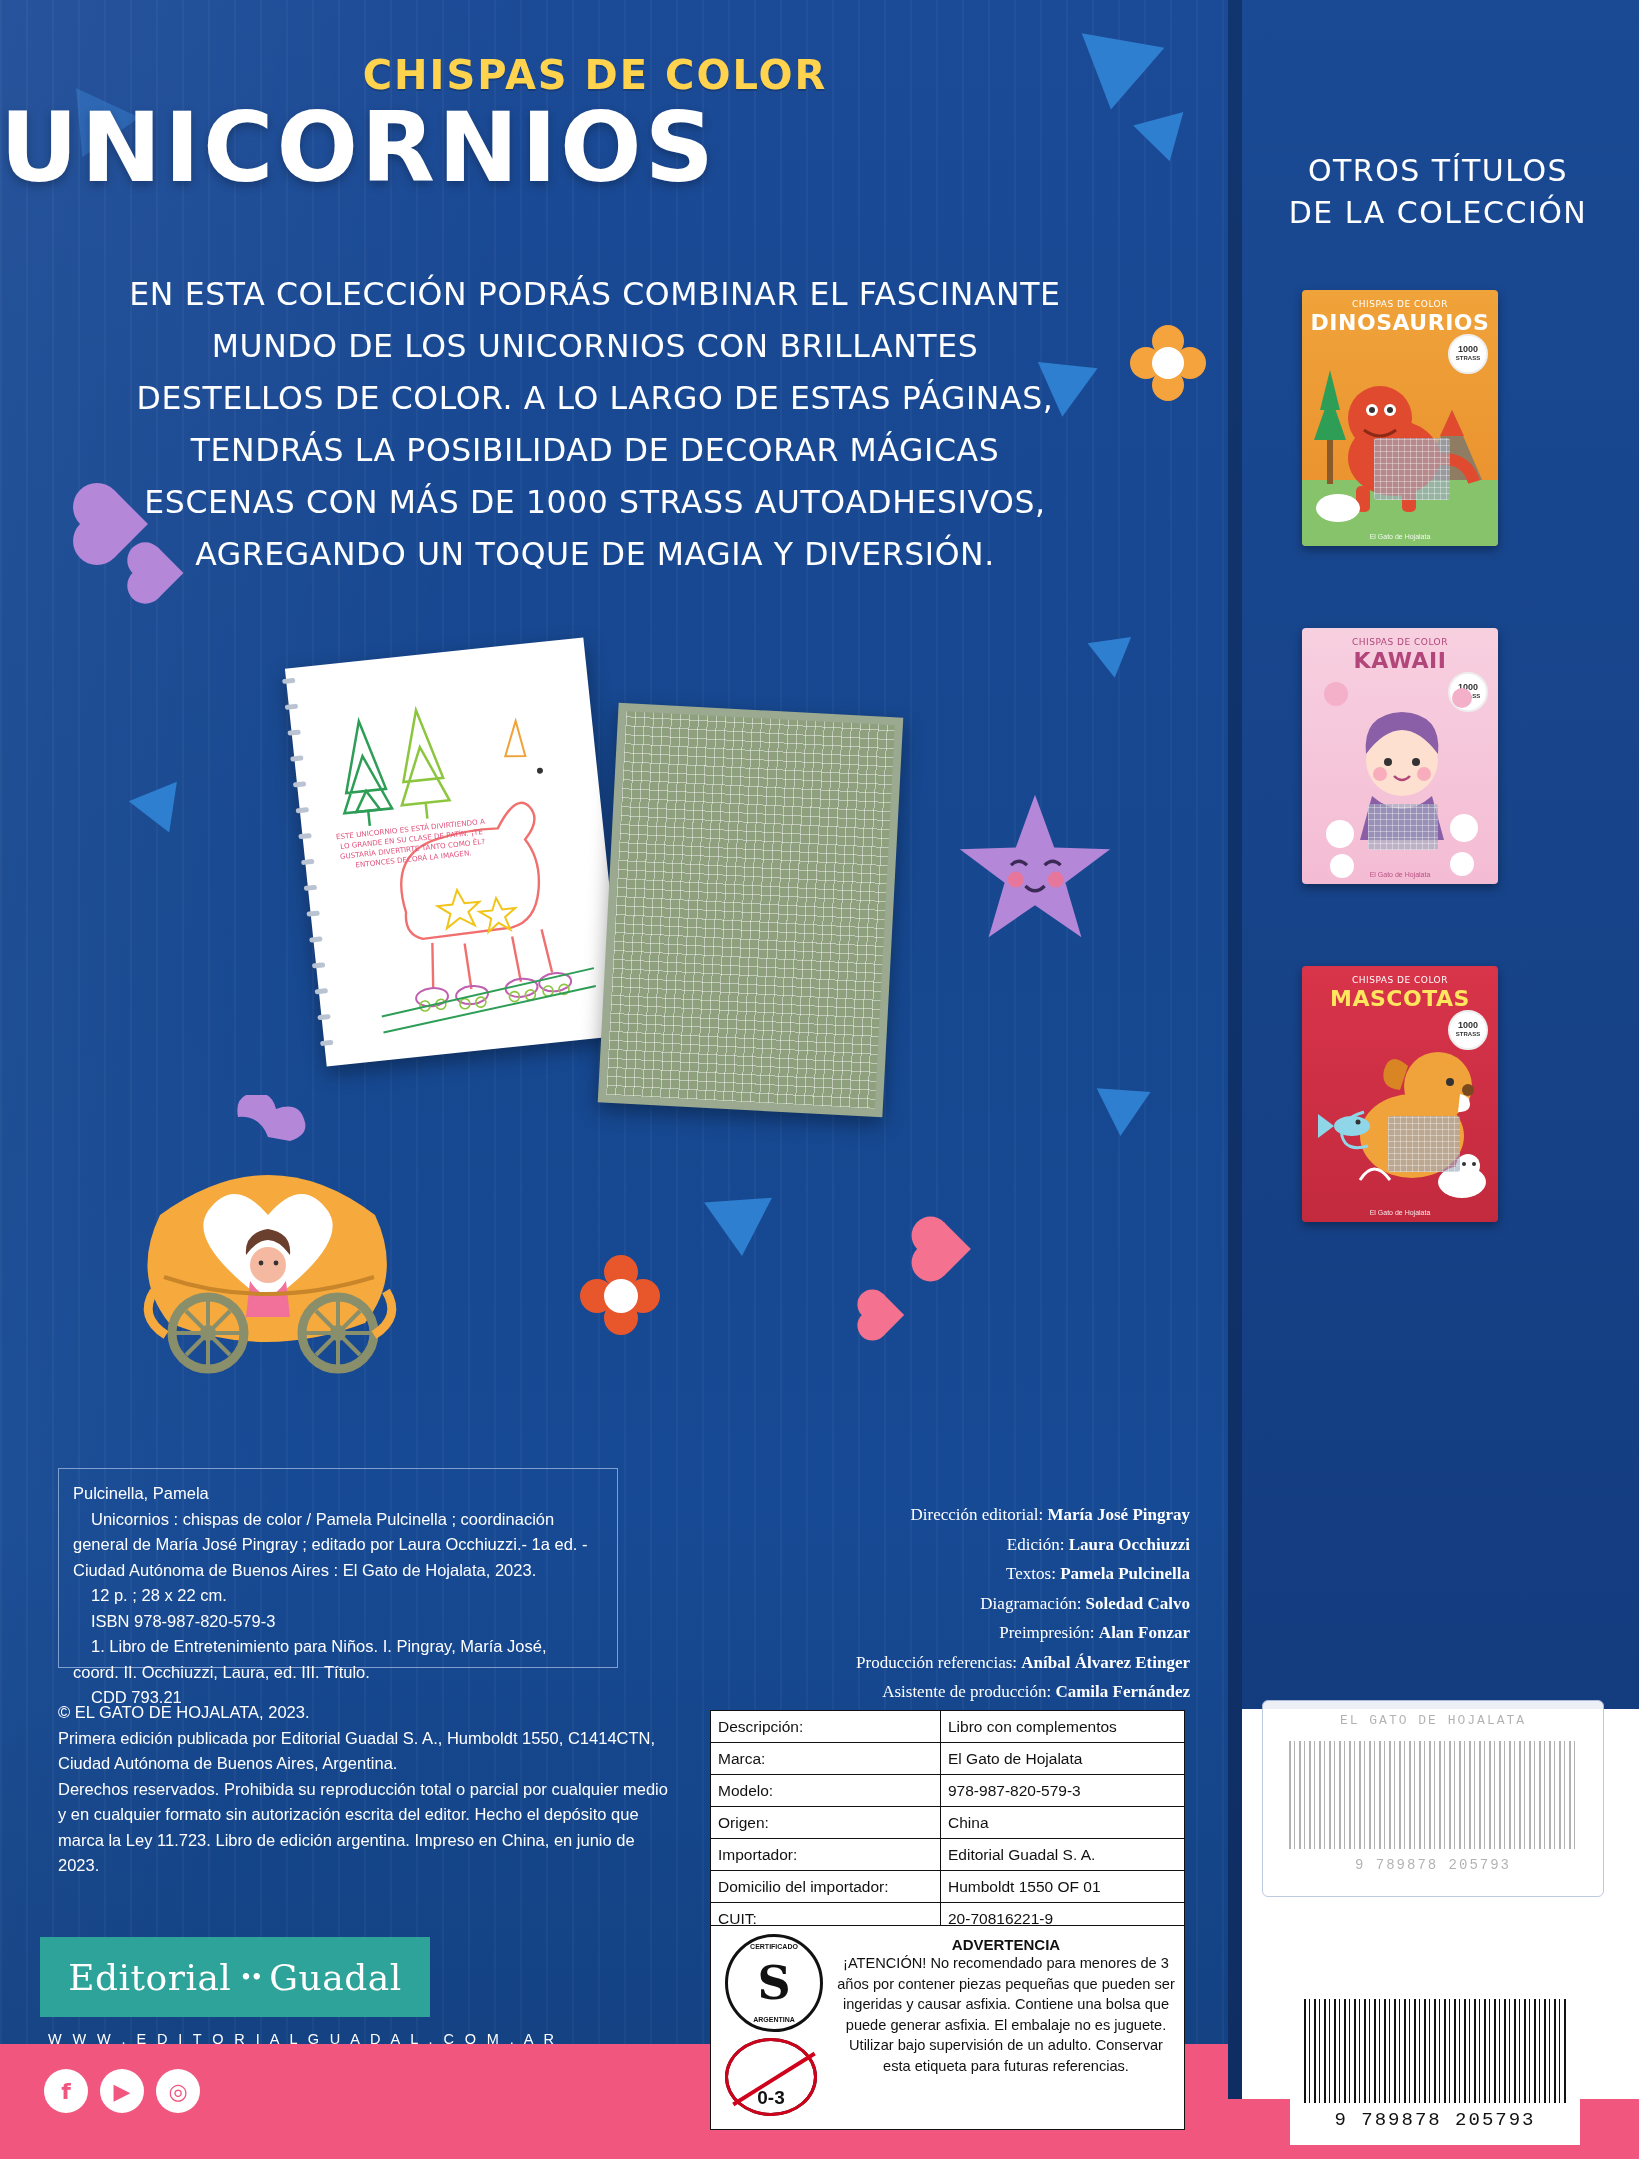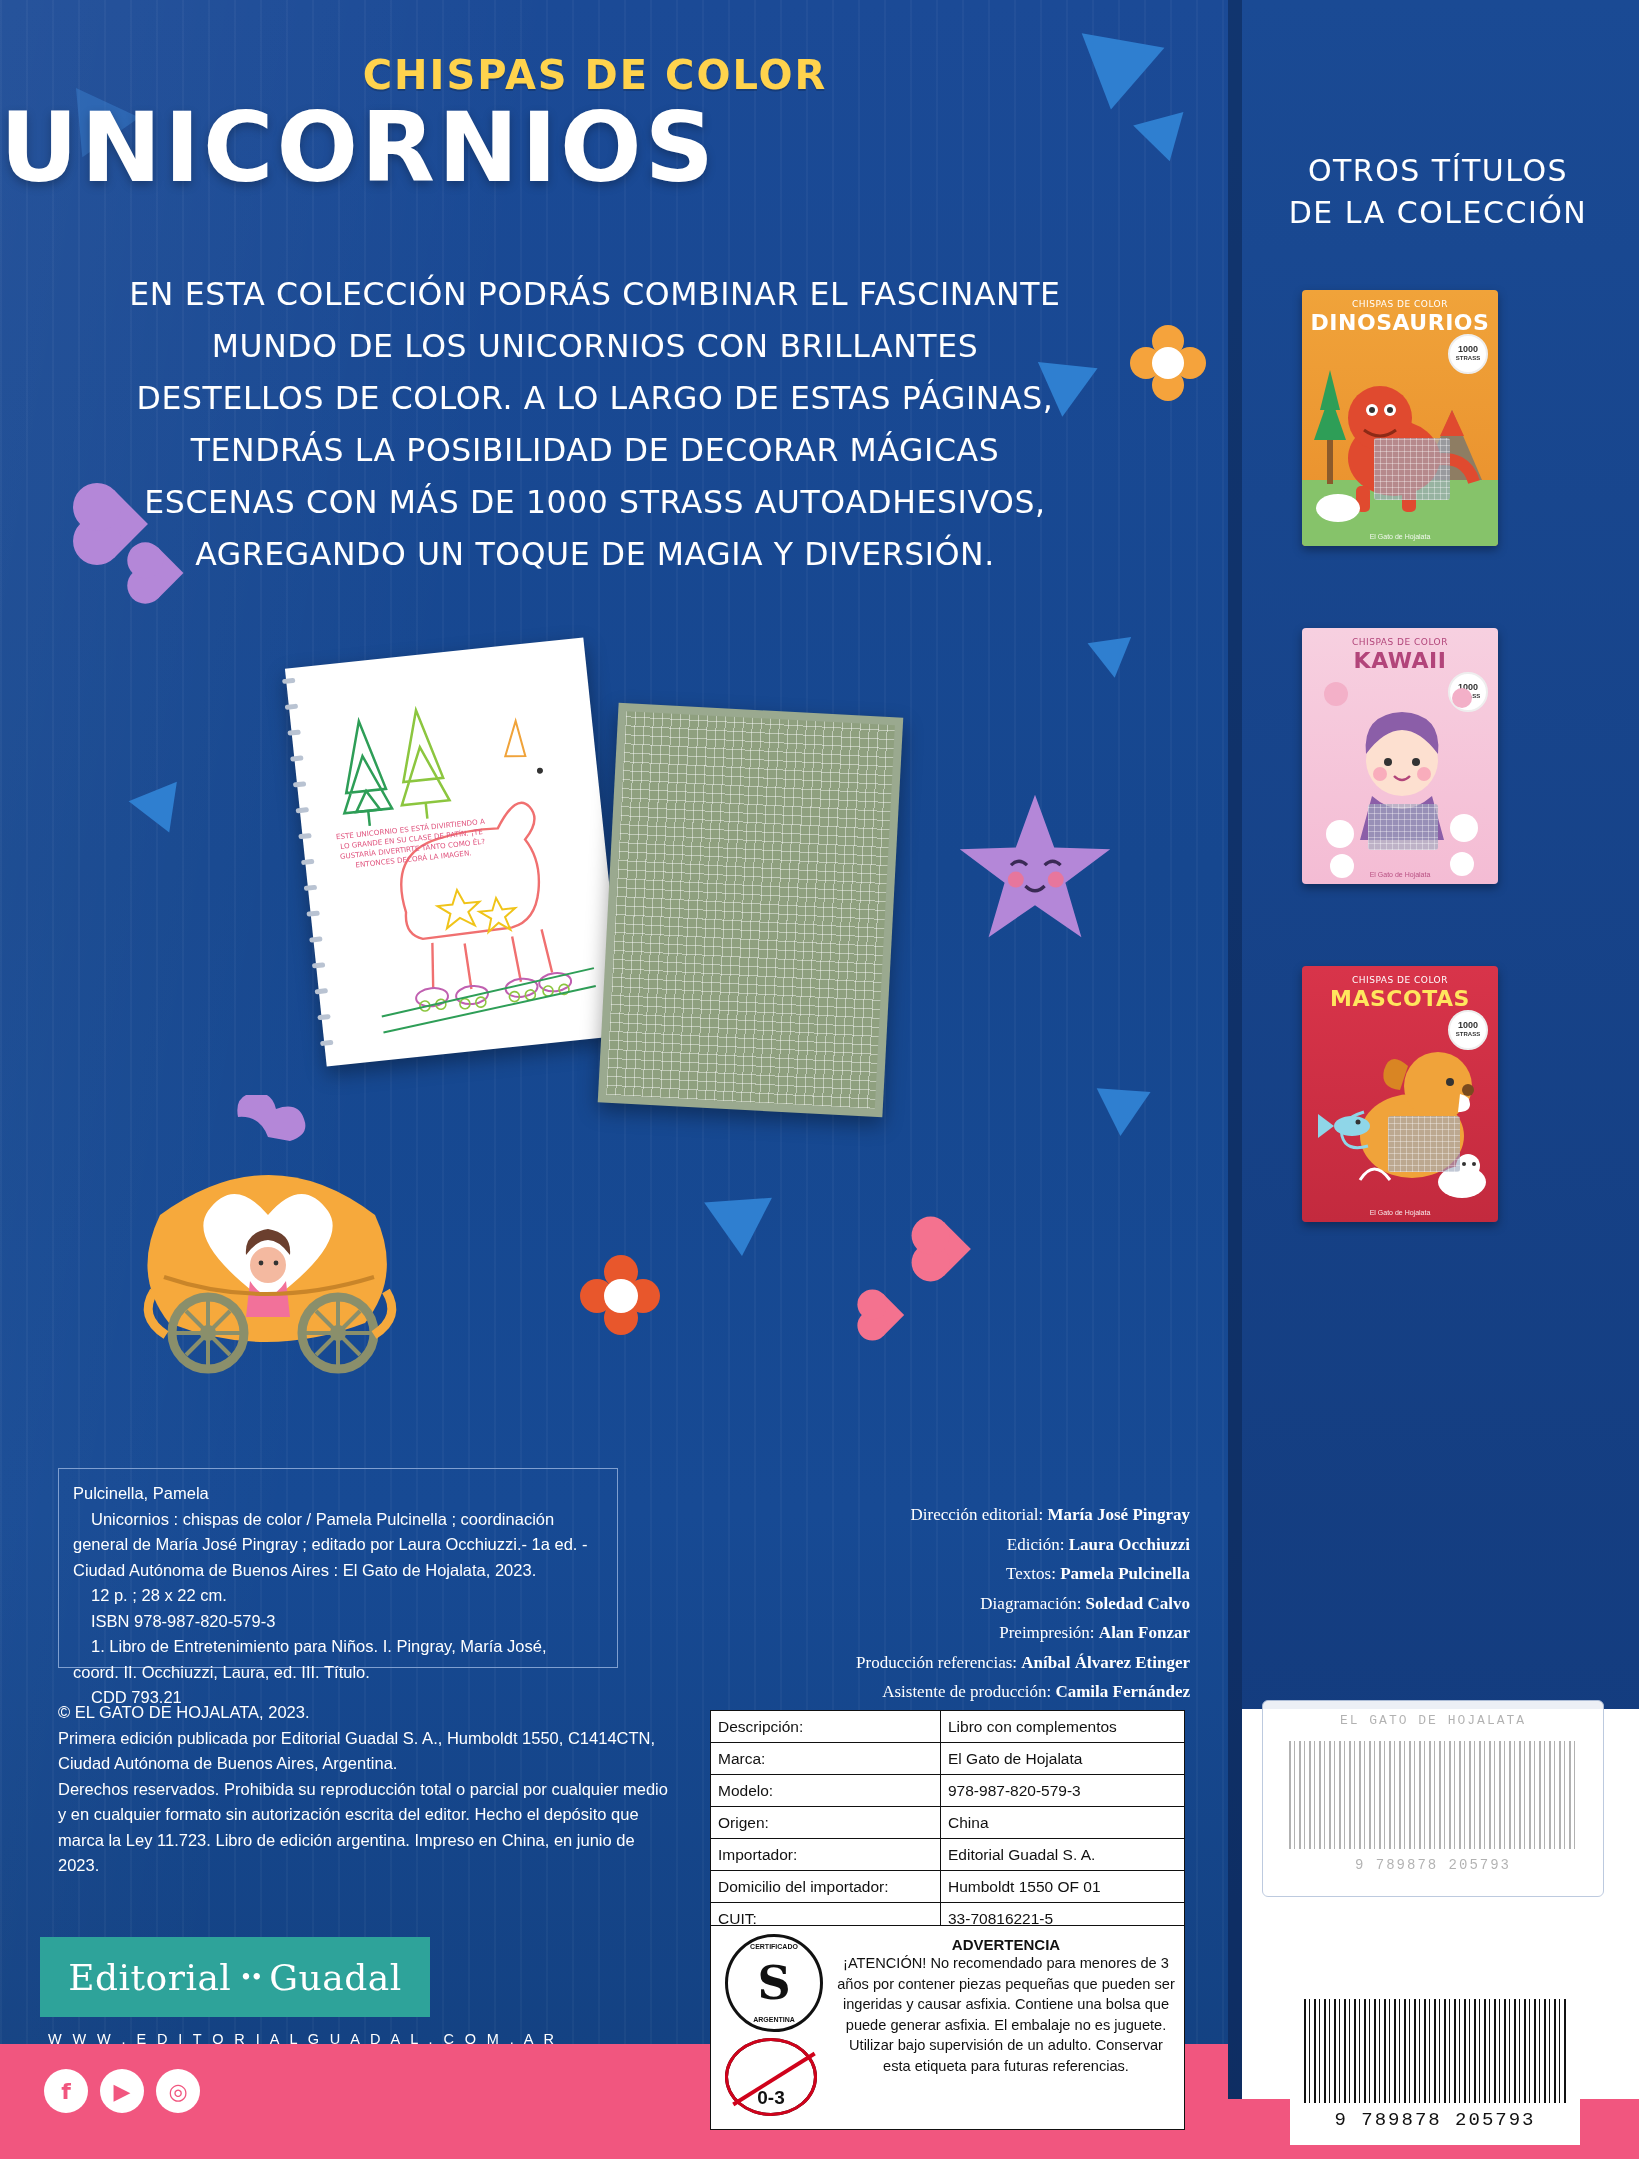--- a/index.html
+++ b/index.html
@@ -685,21 +685,21 @@
     <tr>
           <td class="k">Importador:</td>
           <td>Editorial Guadal S. A.</td>
         </tr>
     <tr>
           <td class="k">Domicilio del importador:</td>
           <td>Humboldt 1550 OF 01</td>
         </tr>
     <tr>
           <td class="k">CUIT:</td>
-          <td>33-70816221-5</td>
+          <td>20-70816221-9</td>
         </tr>
   </tbody>
     </table>
 
   <div class="warn">
     <div class="seal">
       <span class="stxt-top">CERTIFICADO</span>
       <span>S</span>
       <span class="stxt-bot">ARGENTINA</span>
     </div>

